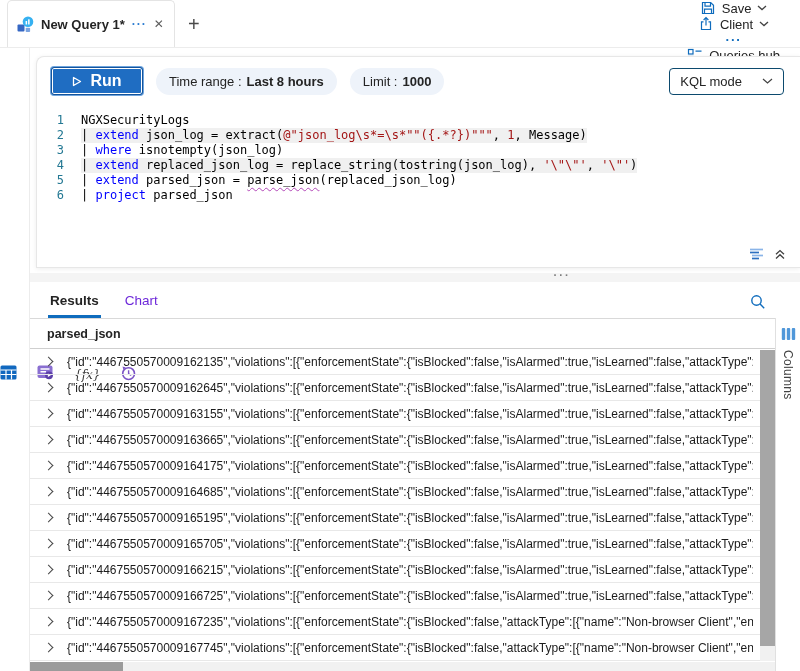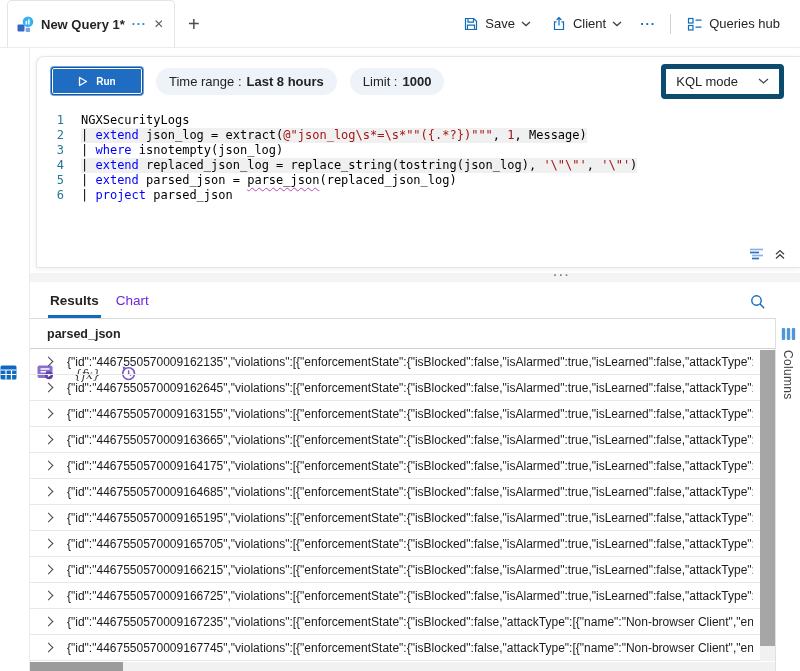--- a/index.html
+++ b/index.html
@@ -7,44 +7,44 @@
     font-family:"Liberation Sans", sans-serif; color:#242424; }
 
   
   .topbar { height:48px; display:flex; align-items:stretch; border-bottom:1px solid #ececec; }
   .doc-tab { display:flex; align-items:center; gap:7px; padding:0 10px 0 9px; margin-left:7px;
     border:1px solid #e4e4e4; border-bottom:none; border-radius:5px 5px 0 0; background:#fff; }
   .tab-title { font-size:13px; font-weight:700; color:#242424; white-space:nowrap; }
   .tab-dots { color:#2d7dd2; font-weight:700; font-size:12px; letter-spacing:1px; cursor:pointer; }
   .tab-close { color:#5c5c5c; font-size:12px; cursor:pointer; }
   .new-tab { align-self:center; font-size:20px; font-weight:300; color:#4a4a4a; margin-left:13px; cursor:pointer; line-height:1; }
-  .top-actions { margin-left:auto; display:flex; align-items:center; gap:0; padding-right:10px; }
+  .top-actions { margin-left:auto; display:flex; align-items:center; gap:0; padding-right:10px;flex-direction:column; }
   .action-btn { display:flex; align-items:center; gap:6px; font-size:13px; color:#242424; padding:0 10px; cursor:pointer; }
   .vdiv { width:1px; height:20px; background:#d1d1d1; margin:0 6px; }
   .more-dots { color:#0f6cbd; font-weight:700; letter-spacing:1px; font-size:13px; padding:0 8px; cursor:pointer; }
 
   
   .main { display:flex; height:637px; }
   .rail { width:30px; border-right:1px solid #ececec; display:flex; flex-direction:row;
     align-items:center; padding-top:16px; gap:20px; flex:none; }
   .rail-item { cursor:pointer; }
   .fx-icon { font-family:"DejaVu Serif", serif; font-style:italic; font-size:12px; color:#3b3b3b; }
   .content { flex:1; display:flex; flex-direction:column; min-width:0; }
 
   
   .query-card { margin:8px 0 0 6px; height:212px; border:1px solid #e7e7e7; border-right:none;
     border-radius:8px 0 0 0; box-shadow:0 1px 5px rgba(0,0,0,.07); position:relative; background:#fff; }
   .q-toolbar { height:48px; display:flex; align-items:center; gap:13px; padding:0 16px 0 14px; }
   .run-btn { display:flex; align-items:center; justify-content:center; gap:8px; width:92px; height:28px;
-    background:#1f6dc2; border:1px solid #14549c; border-radius:3px; color:#fff; font-size:10px;
+    background:#1f6dc2; border:1px solid #14549c; border-radius:3px; color:#fff; font-size:16px;
     font-weight:600; cursor:pointer; box-shadow:0 0 0 1px #fff inset, 0 0 0 1px #6ea4dd; }
   .pill { display:flex; align-items:center; gap:5px; background:#eef3fa; border-radius:15px;
     padding:6px 13px; font-size:13px; color:#242424; cursor:pointer; white-space:nowrap; }
   .pill b { font-weight:700; }
-  .mode-select { margin-left:auto; display:flex; align-items:center; gap:20px; border:5px solid #0c4a6e;
+  .mode-select { margin-left:auto; display:flex; align-items:center; gap:20px; border:1px solid #0c4a6e;
     border-radius:4px; padding:5px 10px; font-size:13px; cursor:pointer; background:#fff; }
 
   
   .editor { padding-top:8px; font-family:"DejaVu Sans Mono", monospace; font-size:12px; }
   .code-line { display:flex; height:15px; line-height:15px; }
   .ln { width:44px; text-align:right; padding-right:17px; color:#237893; flex:none; }
   .ct { white-space:pre; color:#000; }
   .ct.hl { background:#f0f0f0; }
   .tk-k { color:#0000ff; }
   .tk-s { color:#a31515; }
@@ -52,21 +52,21 @@
   .tk-w { text-decoration:underline wavy #b34ab8; text-decoration-thickness:1px; text-underline-offset:3px; }
   .editor-corner { position:absolute; right:14px; bottom:7px; display:flex; align-items:center; gap:9px; }
   .editor-corner > span { cursor:pointer; display:flex; }
 
   
   .splitter { margin-top:5px; height:9px; background:#f4f4f4; position:relative; cursor:row-resize; }
   .splitter-dots { position:absolute; left:68%; top:-4px; font-size:11px; letter-spacing:2px; color:#7c7c7c; font-weight:700; }
 
   
   .results { flex:1; display:flex; flex-direction:column; min-height:0; }
-  .tabs-row { height:36px; display:flex; align-items:flex-end; gap:13px; padding-left:18px; position:relative; flex:none; }
+  .tabs-row { height:36px; display:flex; align-items:flex-end; gap:22px; padding-left:18px; position:relative; flex:none; }
   .rtab { font-size:13.5px; padding:8px 2px 7px; border-bottom:3px solid transparent; color:#6d28d9; cursor:pointer; }
   .rtab.active { font-weight:700; color:#242424; border-bottom-color:#0f6cbd; }
   .search-btn { position:absolute; right:34px; bottom:8px; cursor:pointer; display:flex; }
 
   .results-main { flex:1; display:flex; min-height:0; }
   .grid-col { flex:1; min-width:0; position:relative; border-top:1px solid #d9d9d9; }
   .grid-header { height:30px; display:flex; align-items:center; padding-left:17px;
     font-size:12.5px; font-weight:700; border-bottom:1px solid #cfcfcf; }
   .rows { }
   .grid-row { height:26px; display:flex; align-items:center; border-bottom:1px solid #e8e8e8;

